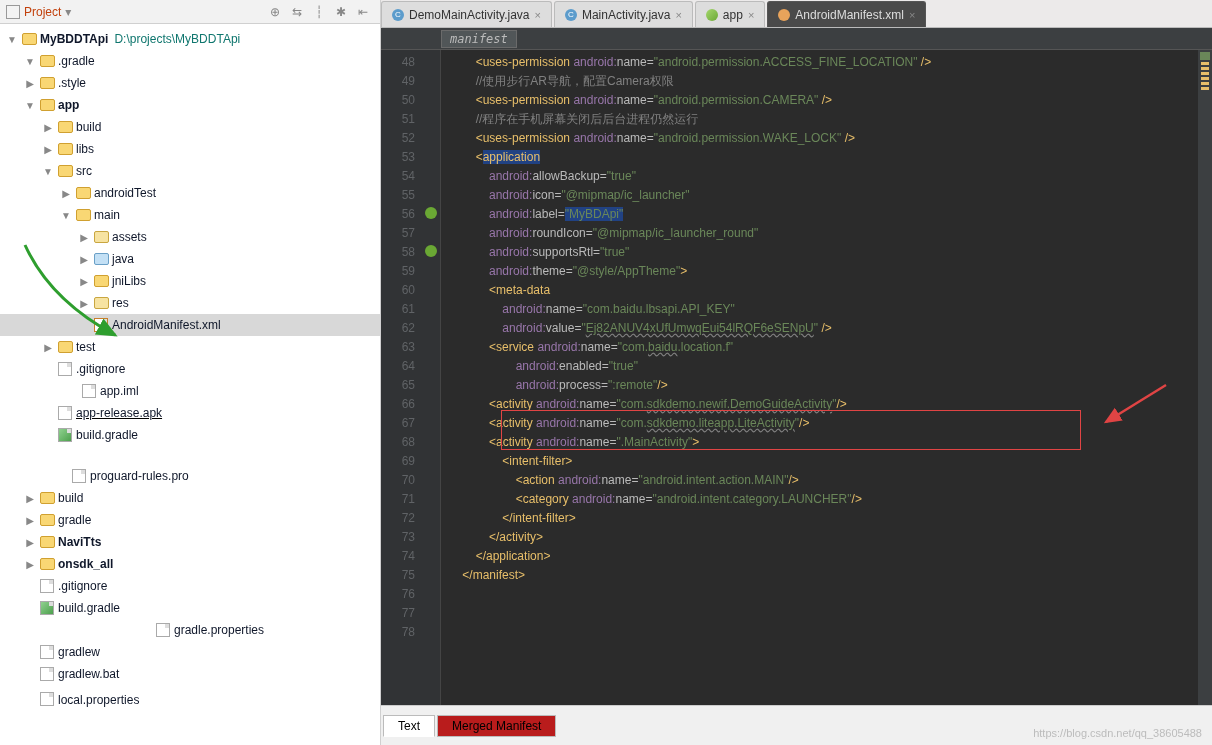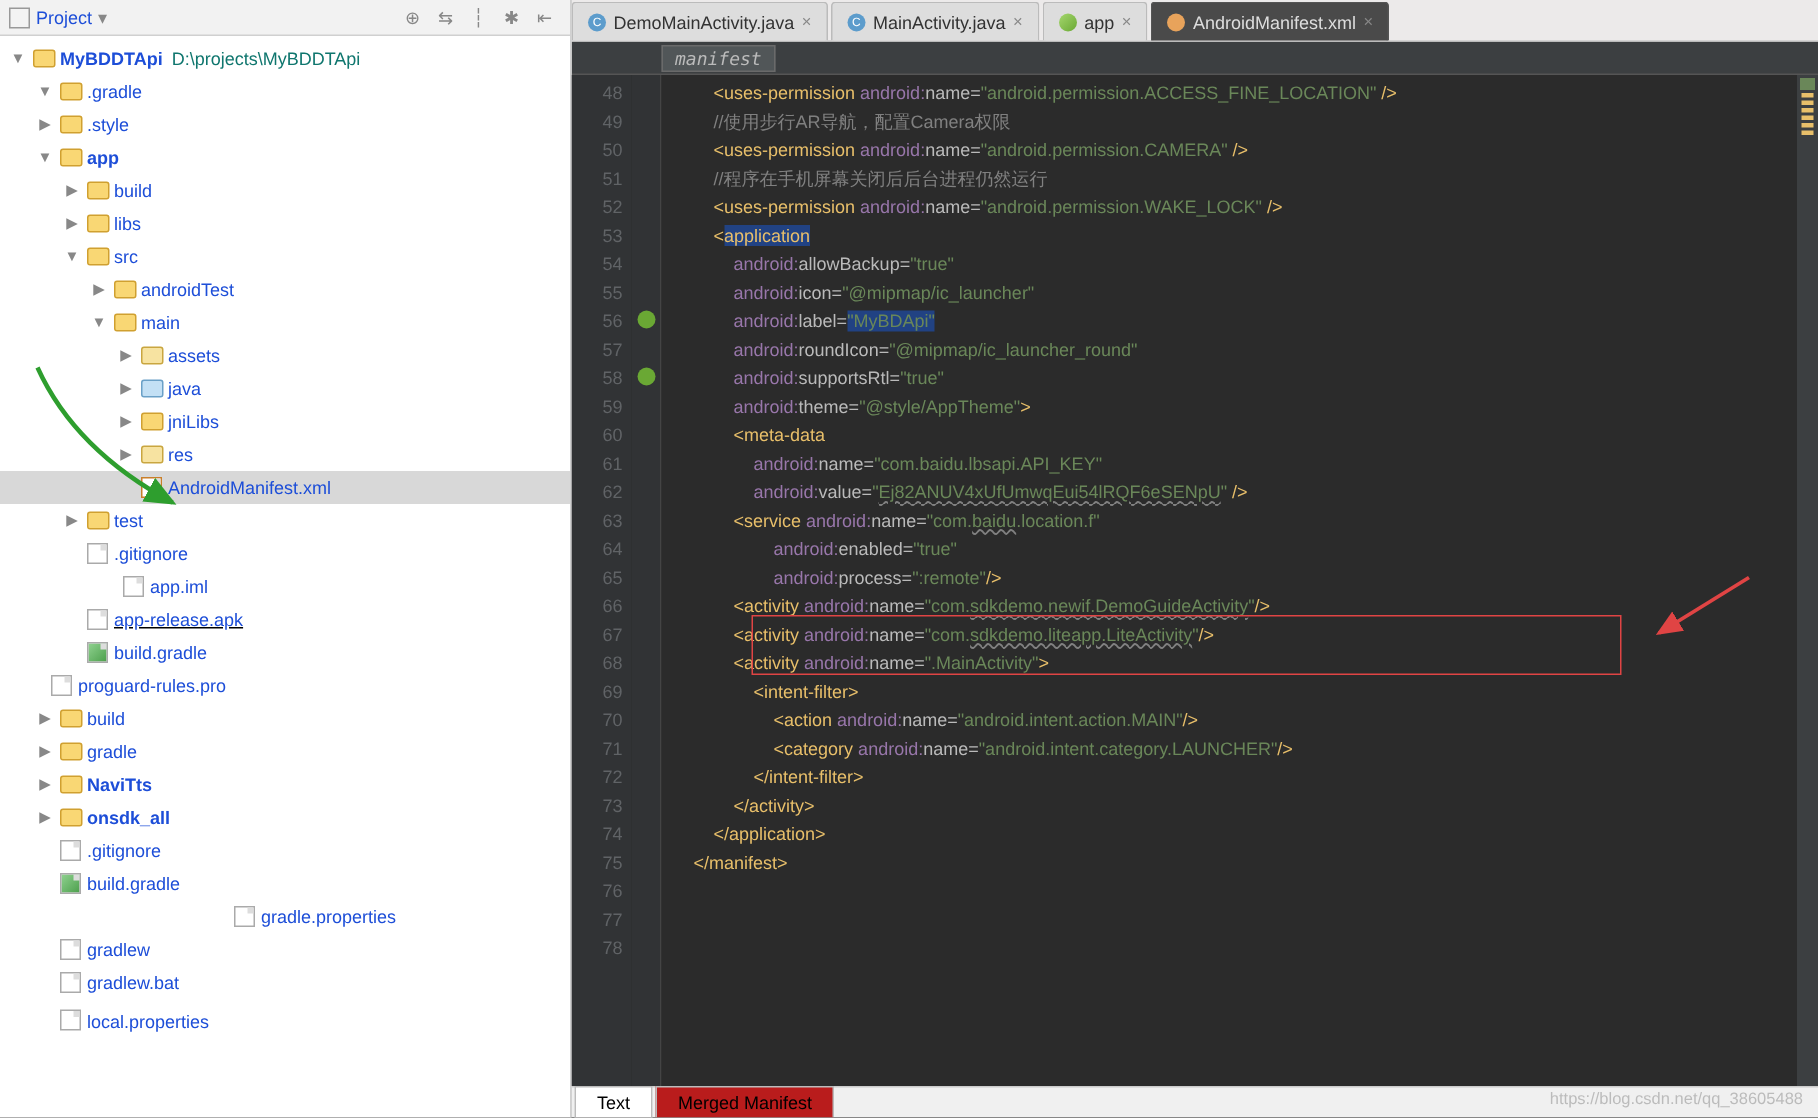--- a/index.html
+++ b/index.html
@@ -1,36 +1,36 @@
 <!DOCTYPE html>
 <html><head>
 <meta charset="utf-8">
 <style>
 *{margin:0;padding:0;box-sizing:border-box;font-family:"Segoe UI",Arial,sans-serif;font-size:12px}
 body{background:#fff;display:flex;flex-direction:column;width:1212px;height:745px;overflow:hidden}
 .main{display:flex;flex:1;overflow:hidden}
 .sidebar{width:381px;background:#fff;border-right:1px solid #d0d0d0;display:flex;flex-direction:column;position:relative}
 .side-head{height:24px;background:#f2f2f2;border-bottom:1px solid #d0d0d0;display:flex;align-items:center;padding:0 6px}
 .side-head .proj-ico{width:14px;height:14px;background:#f3f3f3;border:1px solid #999;margin-right:4px}
-.side-head .lbl{color:#1d4ed8}
+.side-head .lbl{color:#c2410c}
 .side-head .spacer{flex:1}
 .side-head .tool-ico{width:16px;height:16px;margin:0 3px;color:#888;display:flex;align-items:center;justify-content:center;cursor:pointer}
 .tree{flex:1;overflow:auto;padding:4px 0}
 .row{display:flex;align-items:center;height:22px;padding-left:6px;white-space:nowrap;cursor:pointer}
 .row.sel{background:#d8d8d8}
 .arr{width:12px;color:#888;font-size:10px;display:inline-block;text-align:center}
 .ico{width:16px;height:16px;margin:0 3px;display:inline-flex;align-items:center;justify-content:center}
 .fold{background:#f9d774;border:1px solid #d0a030;border-radius:2px;width:15px;height:12px}
 .fold.open{background:#c3e0f5;border-color:#6aa0c7}
 .fold.pkg{background:#f7e3a1;border-color:#c9a640}
 .file{width:14px;height:14px;background:#fff;border:1px solid #aaa;position:relative}
 .file::after{content:"";position:absolute;top:0;right:0;width:4px;height:4px;background:#ddd}
 .file.xml{border-color:#c97f2a}
 .file.grad{background:linear-gradient(135deg,#8fd18f,#4da04d)}
-.row .name{color:#1d4ed8}
+.row .name{color:#0f172a}
 .row .name.b{font-weight:700}
 .row .path{color:#0f766e;margin-left:6px}
 .green-arrow{position:absolute;top:240px;left:20px;pointer-events:none}
 .editor-wrap{flex:1;display:flex;flex-direction:column;background:#2b2b2b;overflow:hidden}
 .tabs{height:28px;background:#eceaea;border-bottom:1px solid #bbb;display:flex;align-items:flex-end}
 .tab{height:26px;padding:0 10px;display:flex;align-items:center;gap:5px;border:1px solid #bbb;border-bottom:none;background:#ddd;margin-right:2px;border-radius:3px 3px 0 0;color:#333;cursor:pointer}
 .tab.act{background:#4a4a4a;color:#ddd;border-color:#555}
 .tab .ci{width:12px;height:12px;border-radius:50%;display:inline-block}
 .tab .ci.j{background:#5c9ccc;color:#fff;font-size:8px;line-height:12px;text-align:center}
 .tab .ci.a{background:linear-gradient(135deg,#a5d76e,#6aa834)}
@@ -45,21 +45,21 @@
 .code{flex:1;background:#2b2b2b;padding:3px 0 0 8px;font-family:Consolas,monospace;font-size:12.5px;line-height:19px;color:#a9b7c6;position:relative;overflow:auto}
 .c-tag{color:#e8bf6a}
 .c-attr{color:#bababa}
 .c-ns{color:#9876aa}
 .c-str{color:#6a8759}
 .c-cmt{color:#808080}
 .hl{background:#214283}
 .warn{text-decoration:wavy underline #808080}
 .redbox{position:absolute;border:1px solid #e04444;background:transparent;pointer-events:none}
 .red-arrow{position:absolute;pointer-events:none}
-.bottom-tabs{height:21px;background:#f0f0f0;border-top:1px solid #ccc;display:flex;align-items:center}
+.bottom-tabs{height:40px;background:#f0f0f0;border-top:1px solid #ccc;display:flex;align-items:center}
 .btab{padding:3px 14px;border:1px solid #bbb;background:#b91c1c;margin-left:2px;cursor:pointer}
 .btab:first-child{background:#fff;border-bottom-color:#fff}
 .watermark{position:absolute;right:10px;bottom:6px;color:#888;font-size:11px;opacity:.5}
 .scrollbar{width:14px;background:#3c3f41}
 .scroll-err{height:3px;background:#e8bf6a;margin:2px 3px}
 </style>
 </head>
 <body>
 
 <div class="main">
@@ -203,21 +203,21 @@
           </span>
           <span class="name">app-release.apk</span>
         </div>
         <div class="row" style="padding-left: 42px;">
           <span class="arr"></span>
           <span class="ico">
             <span class="file grad"></span>
           </span>
           <span class="name">build.gradle</span>
         </div>
-        <div class="row" style="padding-left: 18px;">
+        <div class="row" style="padding-left: 56px; margin-top: 19px;">
           <span class="arr"></span>
           <span class="ico">
             <span class="file"></span>
           </span>
           <span class="name">proguard-rules.pro</span>
         </div>
         <div class="row" style="padding-left: 24px;">
           <span class="arr">▶</span>
           <span class="ico">
             <span class="fold"></span>

